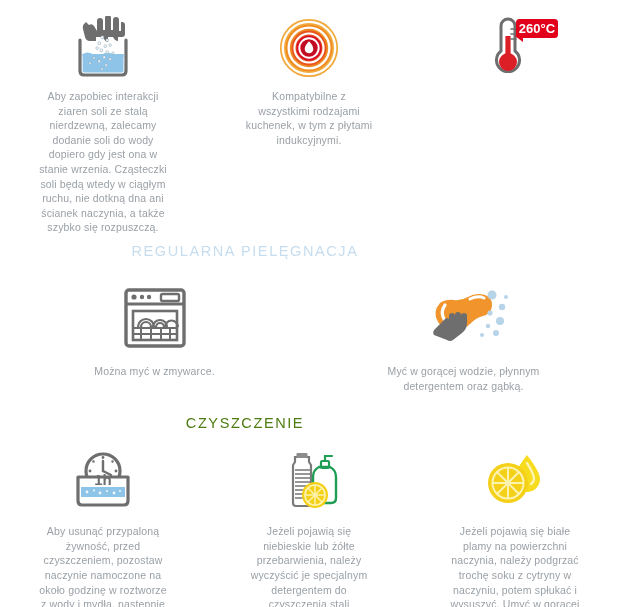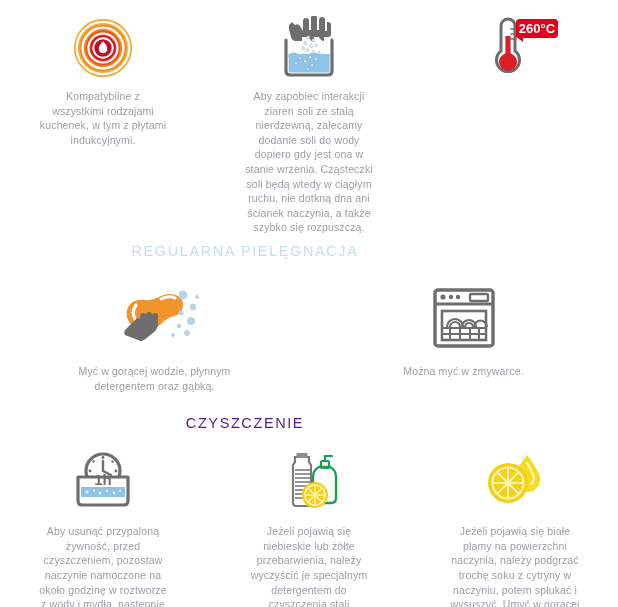--- a/index.html
+++ b/index.html
@@ -45,21 +45,21 @@
   .caption-mid    { width: 134px; }
 
   
   .section-head {
     width: 490px;
     text-align: center;
     letter-spacing: 1.6px;
     font-size: 14.5px;
   }
   .head-blue   { color: #c6ddef; }
-  .head-yellow { color: #4c1d95; }
+  .head-yellow { color: #4d7c0f; }
 
   
   .row1 { padding-top: 14px; }
   .row1 .icon-wrap { height: 66px; }
   .row1 .caption { margin-top: 9px; }
 
   
   .row2 .icon-wrap { height: 72px; }
   .row2 .caption { margin-top: 11px; }
 
@@ -68,38 +68,20 @@
   .row3 .caption { margin-top: 11px; }
 
   svg { display: block; }
 </style>
 </head>
 <body>
 
 <div class="page">
 
   <div class="row row1">
-
-    <div class="cell">
-      <div class="icon-wrap">
-        <svg width="66" height="64" viewBox="0 0 66 66">
-          <circle cx="33" cy="33" r="30" fill="#f2a93b"></circle>
-          <circle cx="33" cy="33" r="27" fill="none" stroke="#ffffff" stroke-width="2.4"></circle>
-          <circle cx="33" cy="33" r="24" fill="#ef8b22"></circle>
-          <circle cx="33" cy="33" r="21" fill="none" stroke="#ffffff" stroke-width="2.4"></circle>
-          <circle cx="33" cy="33" r="18" fill="#e8551f"></circle>
-          <circle cx="33" cy="33" r="15" fill="none" stroke="#ffffff" stroke-width="2.2"></circle>
-          <circle cx="33" cy="33" r="13" fill="#d8112a"></circle>
-          <circle cx="33" cy="33" r="10" fill="none" stroke="#ffffff" stroke-width="2"></circle>
-          <circle cx="33" cy="33" r="8.4" fill="#c00d23"></circle>
-          <path d="M33 26 q4.4 4.2 4.4 8 a4.4 4.4 0 0 1 -8.8 0 q0 -3.6 4.4 -8z" fill="#ffffff"></path>
-        </svg>
-      </div>
-      <div class="caption caption-narrow">Kompatybilne z wszystkimi rodzajami kuchenek, w tym z płytami indukcyjnymi.</div>
-    </div>
 
     <div class="cell">
       <div class="icon-wrap">
         <svg width="86" height="64" viewBox="0 0 86 64">
 
           <path d="M20 24 L20 55 Q20 59 24 59 L62 59 Q66 59 66 55 L66 24" fill="none" stroke="#6e6e6e" stroke-width="3.2" stroke-linecap="round"></path>
 
           <path d="M22.6 38 L22.6 55 Q22.6 56.6 24.3 56.6 L61.8 56.6 Q63.5 56.6 63.5 55 L63.5 38 Z" fill="#8ec4e8"></path>
 
           <path d="M22.6 38 q5 -3 10 0 t10 0 t10 0 t11 0 l0 3 l-41 0 z" fill="#8ec4e8"></path>
@@ -124,20 +106,38 @@
             <rect x="41" y="52" width="2" height="2" rx=".5"></rect>
             <rect x="29" y="46" width="2" height="2" rx=".5"></rect>
           </g>
         </svg>
       </div>
       <div class="caption caption-narrow">Aby zapobiec interakcji ziaren soli ze stalą nierdzewną, zalecamy dodanie soli do wody dopiero gdy jest ona w stanie wrzenia. Cząsteczki soli będą wtedy w ciągłym ruchu, nie dotkną dna ani ścianek naczynia, a także szybko się rozpuszczą.</div>
     </div>
 
     <div class="cell">
       <div class="icon-wrap">
+        <svg width="66" height="64" viewBox="0 0 66 66">
+          <circle cx="33" cy="33" r="30" fill="#f2a93b"></circle>
+          <circle cx="33" cy="33" r="27" fill="none" stroke="#ffffff" stroke-width="2.4"></circle>
+          <circle cx="33" cy="33" r="24" fill="#ef8b22"></circle>
+          <circle cx="33" cy="33" r="21" fill="none" stroke="#ffffff" stroke-width="2.4"></circle>
+          <circle cx="33" cy="33" r="18" fill="#e8551f"></circle>
+          <circle cx="33" cy="33" r="15" fill="none" stroke="#ffffff" stroke-width="2.2"></circle>
+          <circle cx="33" cy="33" r="13" fill="#d8112a"></circle>
+          <circle cx="33" cy="33" r="10" fill="none" stroke="#ffffff" stroke-width="2"></circle>
+          <circle cx="33" cy="33" r="8.4" fill="#c00d23"></circle>
+          <path d="M33 26 q4.4 4.2 4.4 8 a4.4 4.4 0 0 1 -8.8 0 q0 -3.6 4.4 -8z" fill="#ffffff"></path>
+        </svg>
+      </div>
+      <div class="caption caption-narrow">Kompatybilne z wszystkimi rodzajami kuchenek, w tym z płytami indukcyjnymi.</div>
+    </div>
+
+    <div class="cell">
+      <div class="icon-wrap">
         <svg width="88" height="64" viewBox="0 0 88 64">
 
           <path d="M30 10 a7 7 0 0 1 14 0 l0 25 a11.5 11.5 0 1 1 -14 0 z" fill="#ffffff" stroke="#6e6e6e" stroke-width="3"></path>
 
           <circle cx="37" cy="46" r="9" fill="#dc1f26"></circle>
           <rect x="34.4" y="20" width="5.2" height="26" fill="#dc1f26"></rect>
 
           <g stroke="#6e6e6e" stroke-width="1.6" stroke-linecap="round">
             <line x1="40" y1="13" x2="45" y2="13"></line>
             <line x1="40" y1="18" x2="44" y2="18"></line>
@@ -148,20 +148,55 @@
           <rect x="45" y="3" width="42" height="19" rx="3.5" fill="#e2001a"></rect>
           <text x="66" y="17" text-anchor="middle" font-family="Liberation Sans, sans-serif" font-size="13" font-weight="bold" fill="#ffffff">260°C</text>
         </svg>
       </div>
     </div>
   </div>
 
   <div class="section-head head-blue" style="margin-top:8px;">REGULARNA PIELĘGNACJA</div>
 
   <div class="row row2" style="margin-top:22px;">
+    <div class="cell" style="width:309px;">
+      <div class="icon-wrap">
+        <svg width="64" height="66" viewBox="0 0 64 66">
+          <rect x="3" y="3" width="58" height="56" rx="3" fill="none" stroke="#6e6e6e" stroke-width="3.4"></rect>
+          <line x1="3" y1="17" x2="61" y2="17" stroke="#6e6e6e" stroke-width="3"></line>
+          <g fill="#6e6e6e">
+            <circle cx="11" cy="10" r="2.6"></circle>
+            <circle cx="19" cy="10" r="2.2"></circle>
+            <circle cx="26" cy="10" r="2.2"></circle>
+          </g>
+          <rect x="38" y="7" width="18" height="7" rx="1.6" fill="none" stroke="#6e6e6e" stroke-width="2.4"></rect>
+
+          <rect x="10" y="24" width="44" height="29" fill="none" stroke="#6e6e6e" stroke-width="2.6"></rect>
+
+          <g fill="none" stroke="#6e6e6e" stroke-width="2.2">
+            <path d="M15 40 a8 8 0 0 1 16 0"></path>
+            <path d="M18 40 a5 5 0 0 1 10 0"></path>
+            <path d="M30 40 a7 7 0 0 1 14 0"></path>
+            <path d="M33 40 a4 4 0 0 1 8 0"></path>
+            <path d="M42 40 a6.5 6.5 0 0 1 13 0"></path>
+          </g>
+
+          <g stroke="#6e6e6e" stroke-width="2">
+            <line x1="10" y1="41" x2="54" y2="41"></line>
+            <line x1="10" y1="47" x2="54" y2="47"></line>
+            <line x1="18" y1="41" x2="18" y2="53"></line>
+            <line x1="28" y1="41" x2="28" y2="53"></line>
+            <line x1="38" y1="41" x2="38" y2="53"></line>
+            <line x1="47" y1="41" x2="47" y2="53"></line>
+          </g>
+        </svg>
+      </div>
+      <div class="caption" style="width:180px;">Można myć w zmywarce.</div>
+    </div>
+
     <div class="cell" style="width:309px;">
       <div class="icon-wrap">
         <svg width="92" height="72" viewBox="0 0 92 72">
 
           <path d="M22 22 q-8 9 -2 19 q6 10 18 9 q8 -1 14 -7 q7 -7 13 -8 q8 -2 9 -10 q1 -8 -7 -11 q-9 -3 -17 2 q-7 4 -14 3 q-8 -1 -14 3z" fill="#f0942b"></path>
           <path d="M27 24 q-5 7 -1 14 q5 8 14 7" fill="none" stroke="#ffffff" stroke-width="3.2" stroke-linecap="round"></path>
           <path d="M52 18 q8 -4 14 -1" fill="none" stroke="#ffffff" stroke-width="3" stroke-linecap="round"></path>
 
           <path d="M16 54 q-2 -3 1 -6 l10 -10 q2 -2 4 0 l0 -3 q0 -3 3 -3 q3 0 3 3 l0 -1 q0 -3 3 -3 q3 0 3 3 l0 1 q0 -3 3 -3 q3 0 3 3 l0 7 q0 6 -5 10 l-9 7 q-3 2 -6 0 z" fill="#6e6e6e"></path>
 
@@ -171,55 +206,20 @@
             <circle cx="72" cy="32" r="2.6"></circle>
             <circle cx="82" cy="40" r="4"></circle>
             <circle cx="70" cy="45" r="2.2"></circle>
             <circle cx="78" cy="52" r="3"></circle>
             <circle cx="64" cy="54" r="2"></circle>
             <circle cx="88" cy="16" r="2"></circle>
           </g>
         </svg>
       </div>
       <div class="caption" style="width:180px;">Myć w gorącej wodzie, płynnym detergentem oraz gąbką.</div>
-    </div>
-
-    <div class="cell" style="width:309px;">
-      <div class="icon-wrap">
-        <svg width="64" height="66" viewBox="0 0 64 66">
-          <rect x="3" y="3" width="58" height="56" rx="3" fill="none" stroke="#6e6e6e" stroke-width="3.4"></rect>
-          <line x1="3" y1="17" x2="61" y2="17" stroke="#6e6e6e" stroke-width="3"></line>
-          <g fill="#6e6e6e">
-            <circle cx="11" cy="10" r="2.6"></circle>
-            <circle cx="19" cy="10" r="2.2"></circle>
-            <circle cx="26" cy="10" r="2.2"></circle>
-          </g>
-          <rect x="38" y="7" width="18" height="7" rx="1.6" fill="none" stroke="#6e6e6e" stroke-width="2.4"></rect>
-
-          <rect x="10" y="24" width="44" height="29" fill="none" stroke="#6e6e6e" stroke-width="2.6"></rect>
-
-          <g fill="none" stroke="#6e6e6e" stroke-width="2.2">
-            <path d="M15 40 a8 8 0 0 1 16 0"></path>
-            <path d="M18 40 a5 5 0 0 1 10 0"></path>
-            <path d="M30 40 a7 7 0 0 1 14 0"></path>
-            <path d="M33 40 a4 4 0 0 1 8 0"></path>
-            <path d="M42 40 a6.5 6.5 0 0 1 13 0"></path>
-          </g>
-
-          <g stroke="#6e6e6e" stroke-width="2">
-            <line x1="10" y1="41" x2="54" y2="41"></line>
-            <line x1="10" y1="47" x2="54" y2="47"></line>
-            <line x1="18" y1="41" x2="18" y2="53"></line>
-            <line x1="28" y1="41" x2="28" y2="53"></line>
-            <line x1="38" y1="41" x2="38" y2="53"></line>
-            <line x1="47" y1="41" x2="47" y2="53"></line>
-          </g>
-        </svg>
-      </div>
-      <div class="caption" style="width:180px;">Można myć w zmywarce.</div>
     </div>
   </div>
 
   <div class="section-head head-yellow" style="margin-top:22px;">CZYSZCZENIE</div>
 
   <div class="row row3" style="margin-top:16px;">
 
     <div class="cell">
       <div class="icon-wrap">
         <svg width="86" height="64" viewBox="0 0 86 64">

